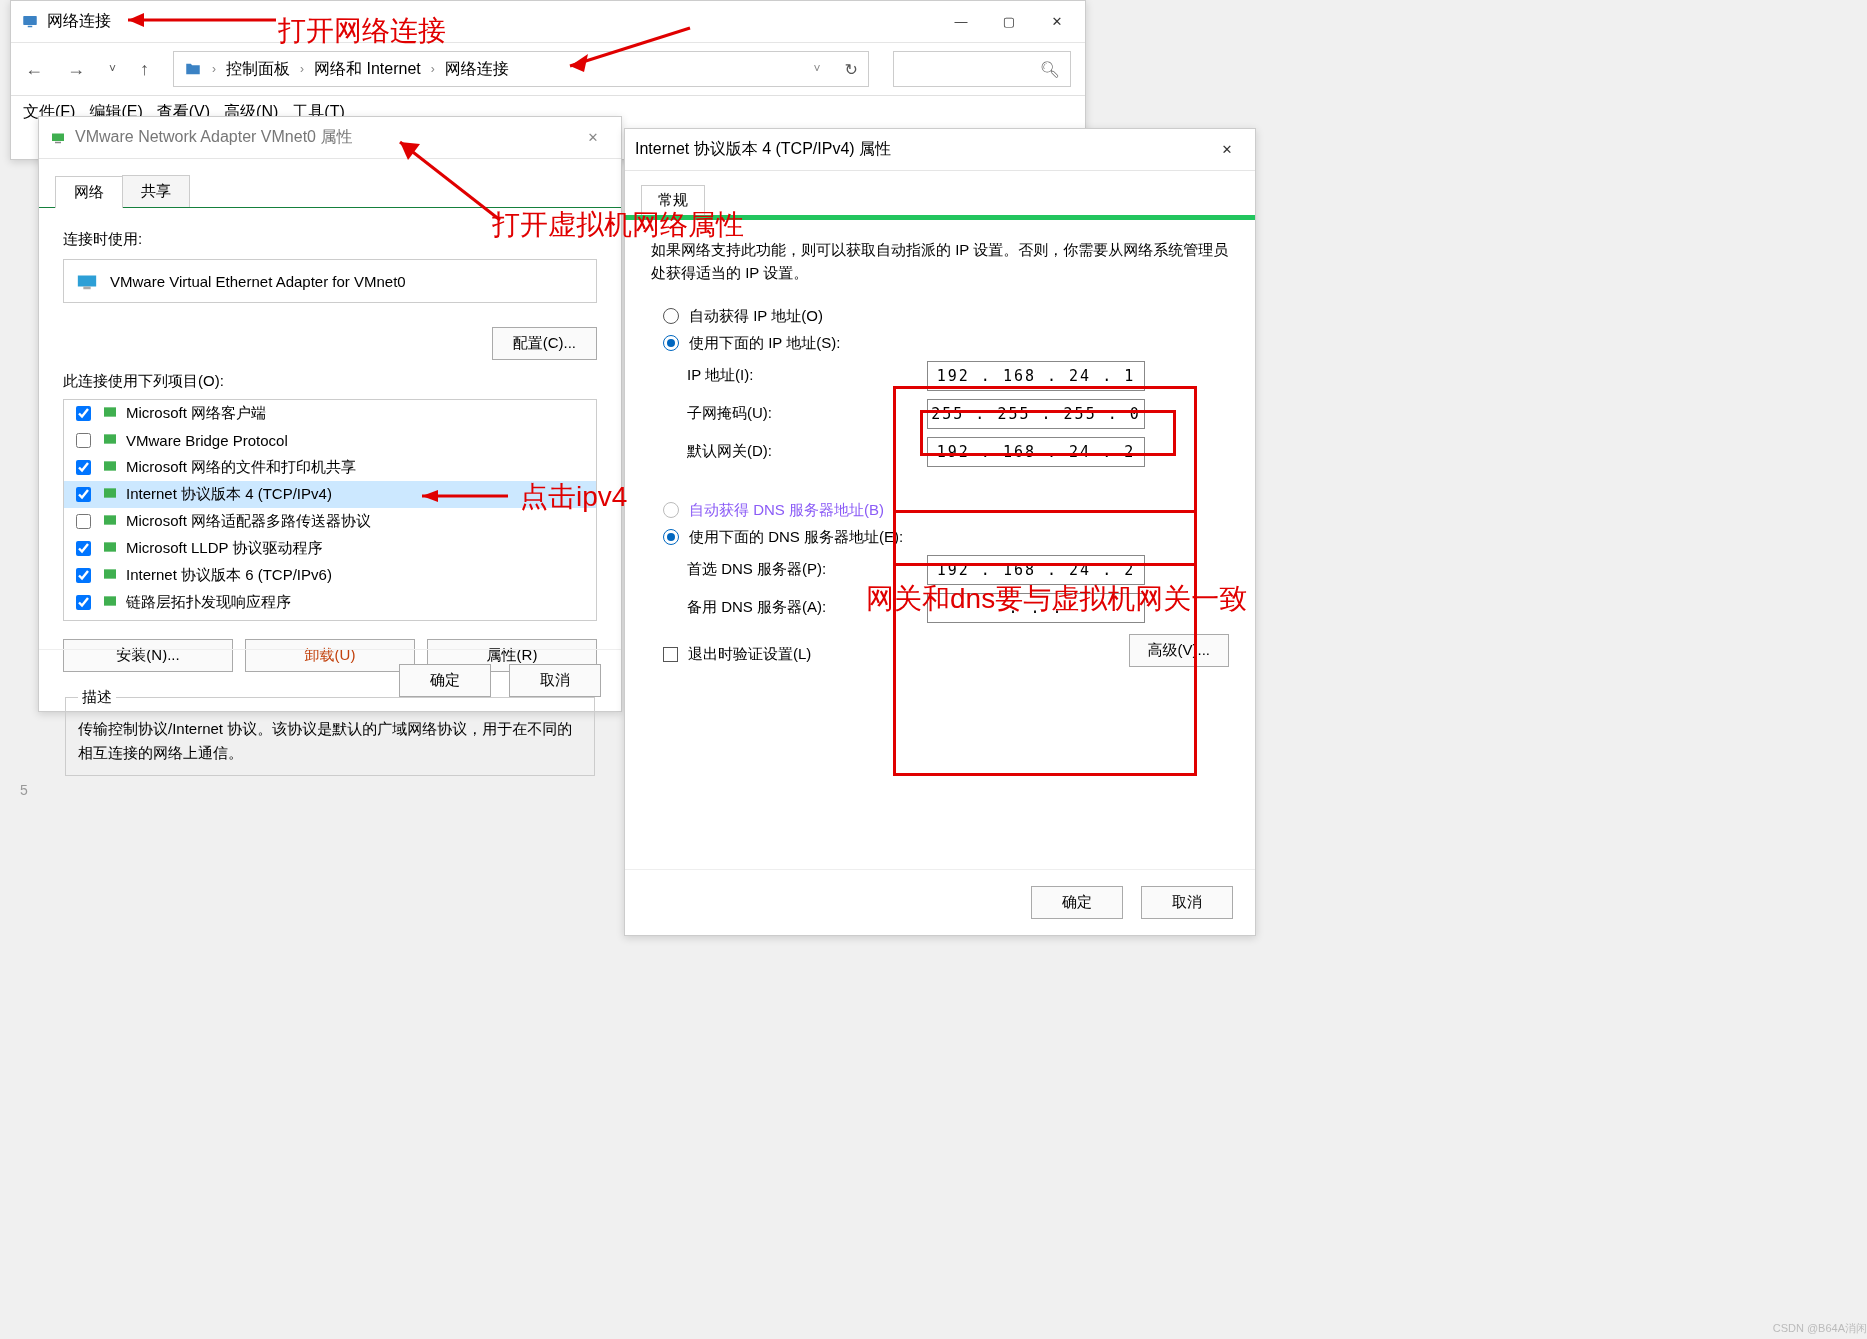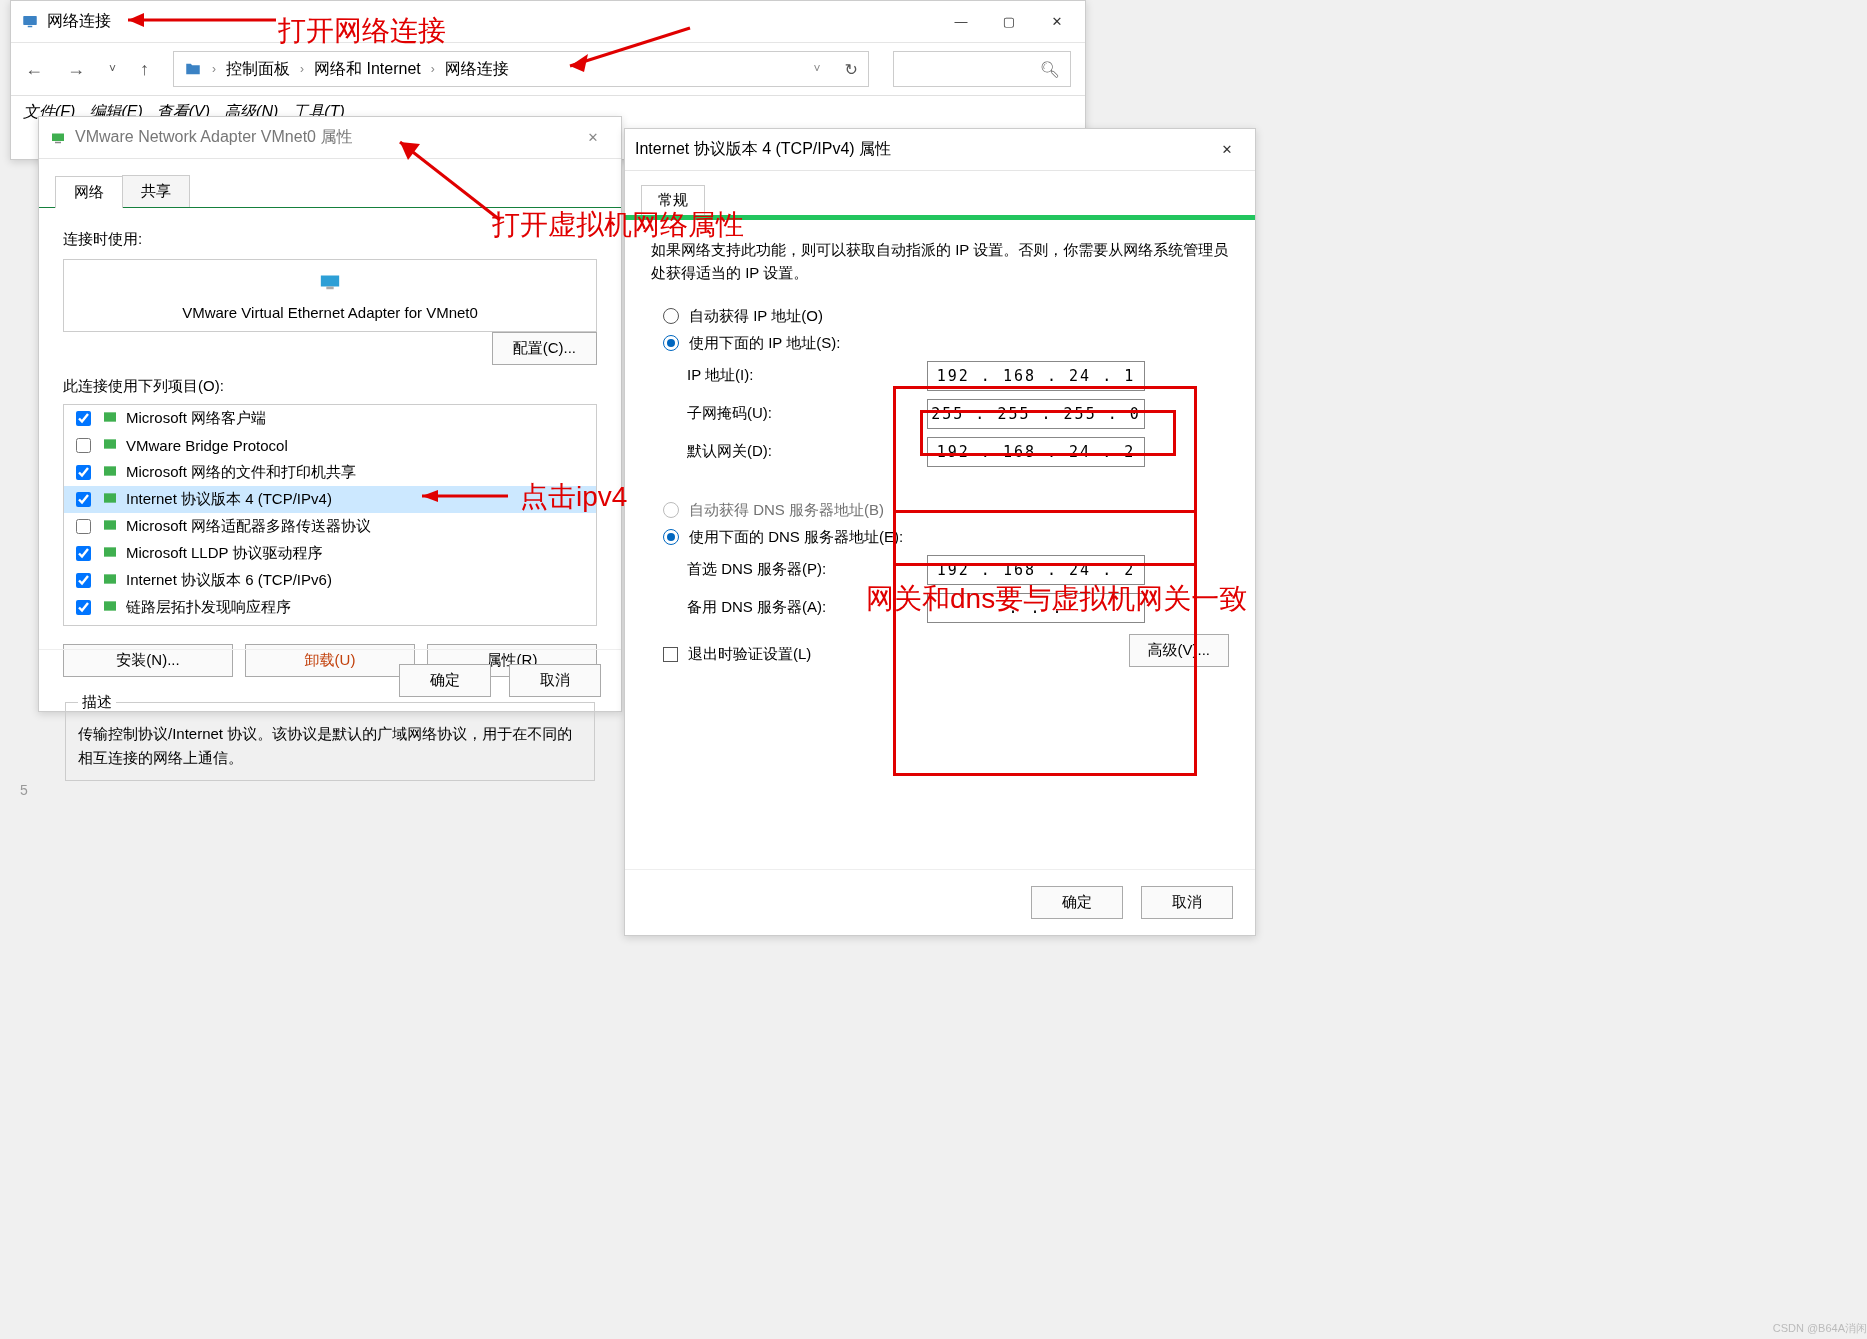--- a/index.html
+++ b/index.html
@@ -13,29 +13,29 @@
 
   
   #explorer { left: 10px; top: 0; width: 1076px; height: 160px; }
   #explorer .navbar { display: flex; align-items: center; padding: 8px 14px; gap: 24px; border-bottom: 1px solid #e0e0e0; }
   #explorer .nav-arrow { font-size: 18px; color: #555; cursor: pointer; }
   #explorer .addrbox { flex: 1; display: flex; align-items: center; border: 1px solid #ccc; height: 36px; padding: 0 10px; gap: 10px; font-size: 16px; }
   #explorer .addrbox .crumb { cursor: pointer; }
   #explorer .addrbox .sep { color: #888; font-size: 12px; }
   #explorer .searchbox { width: 178px; border: 1px solid #ccc; height: 36px; display: flex; align-items: center; justify-content: flex-end; padding: 0 10px; color: #666; }
   #explorer .menubar { display: flex; gap: 14px; padding: 6px 12px; font-size: 16px; }
-  #explorer .menubar span { cursor: pointer; font-style: italic; }
+  #explorer .menubar span { cursor: pointer; }
 
   
   #props { left: 38px; top: 116px; width: 584px; height: 596px; }
   #props .tabs { display: flex; padding: 16px 12px 0 16px; border-bottom: 1px solid #15803d; }
   #props .tab { padding: 6px 18px; border: 1px solid #ccc; border-bottom: none; margin-right: -1px; background: #f5f5f5; cursor: pointer; font-size: 15px; }
   #props .tab.active { background: #fff; position: relative; top: 1px; }
   #props .body { padding: 22px 24px; font-size: 15px; }
-  #props .adapterbox { border: 1px solid #ccc; padding: 10px 12px; display: flex; align-items: center; gap: 12px; margin: 10px 0 0; flex-direction: column; }
+  #props .adapterbox { border: 1px solid #ccc; padding: 10px 12px; display: flex; align-items: center; gap: 12px; margin: 10px 0 24px; }
   #props .adapterbox svg { width: 22px; height: 22px; }
   #props .cfgbtn { float: right; }
   #props .btn { border: 1px solid #aaa; background: #fafafa; padding: 6px 20px; font-size: 15px; cursor: pointer; }
   #props .list { border: 1px solid #ccc; margin-top: 8px; height: 222px; overflow: hidden; }
   #props .item { display: flex; align-items: center; gap: 8px; padding: 3px 8px; font-size: 15px; }
   #props .item input[type=checkbox] { width: 15px; height: 15px; }
   #props .item.selected { background: #cce8ff; }
   #props .btnrow { display: flex; gap: 12px; margin-top: 18px; }
   #props .btnrow .btn { flex: 1; text-align: center; }
   #props .btnrow .btn.disabled { color: #c2410c; }
@@ -47,21 +47,21 @@
   #ipv4 { left: 624px; top: 128px; width: 632px; height: 808px; }
   #ipv4 .tabs { display: flex; padding: 14px 0 0 16px; border-bottom: 5px solid #22c55e; }
   #ipv4 .tab { padding: 5px 16px; border: 1px solid #ccc; border-bottom: none; background: #fff; font-size: 15px; }
   #ipv4 .body { padding: 18px 26px; font-size: 15px; }
   #ipv4 .desc { line-height: 1.55; margin-bottom: 22px; }
   #ipv4 .radio-row { display: flex; align-items: center; gap: 10px; margin: 8px 0 8px 12px; }
   #ipv4 .radio { width: 16px; height: 16px; border: 1.5px solid #555; border-radius: 50%; position: relative; flex-shrink: 0; }
   #ipv4 .radio.checked { border-color: #0067c0; }
   #ipv4 .radio.checked::after { content: ""; position: absolute; inset: 3px; background: #0067c0; border-radius: 50%; }
   #ipv4 .radio.disabled { border-color: #bbb; }
-  #ipv4 .radio-row.disabled { color: #737373; }
+  #ipv4 .radio-row.disabled { color: #8b5cf6; }
   #ipv4 .field-row { display: flex; align-items: center; margin: 8px 0 8px 36px; }
   #ipv4 .field-row label { width: 240px; }
   #ipv4 .ip-input { border: 1px solid #888; width: 218px; height: 30px; display: flex; align-items: center; justify-content: center; font-family: "Consolas", monospace; font-size: 15px; letter-spacing: 2px; }
   #ipv4 .chk-row { display: flex; align-items: center; gap: 10px; margin: 22px 0 0 12px; }
   #ipv4 .chk { width: 15px; height: 15px; border: 1.5px solid #555; }
   #ipv4 .adv-row { display: flex; justify-content: flex-end; margin-top: -30px; }
   #ipv4 .okrow { display: flex; justify-content: flex-end; gap: 18px; padding: 16px 22px; border-top: 1px solid #eee; position: absolute; bottom: 0; left: 0; right: 0; }
 
   
   .anno { position: absolute; color: #e00000; font-size: 28px; font-weight: 500; pointer-events: none; }

